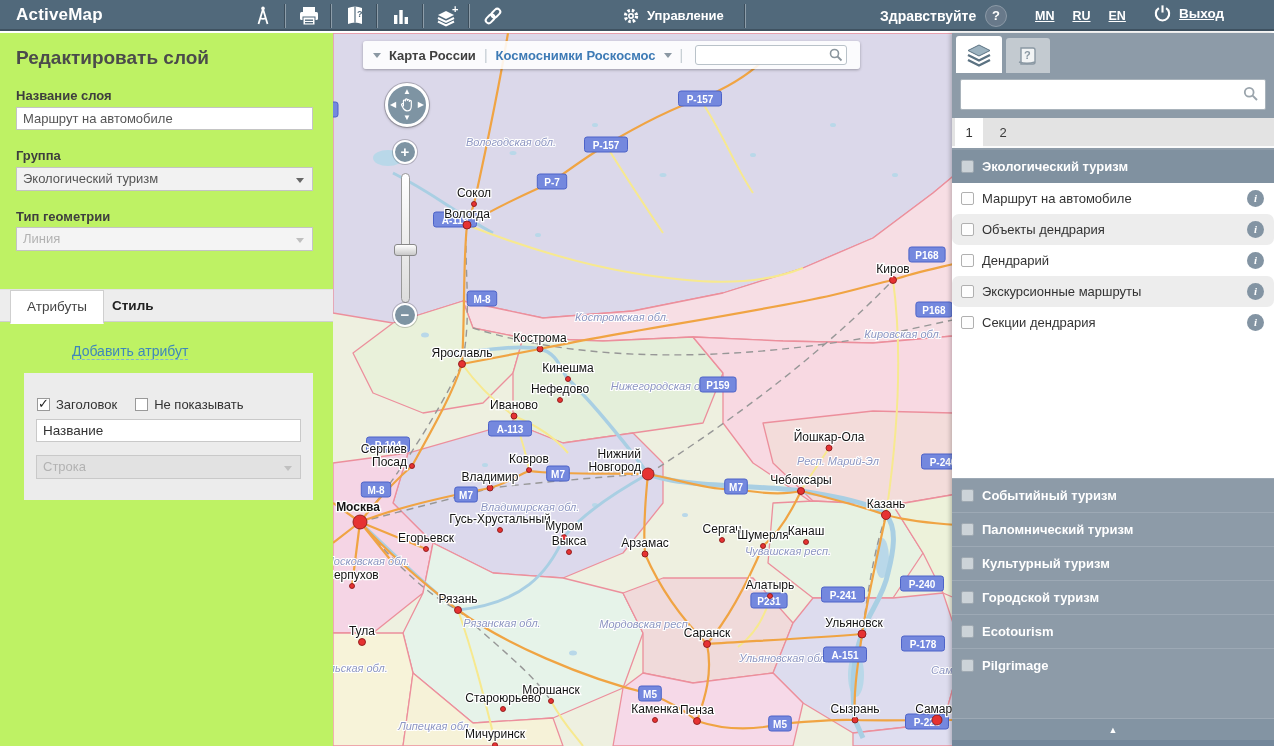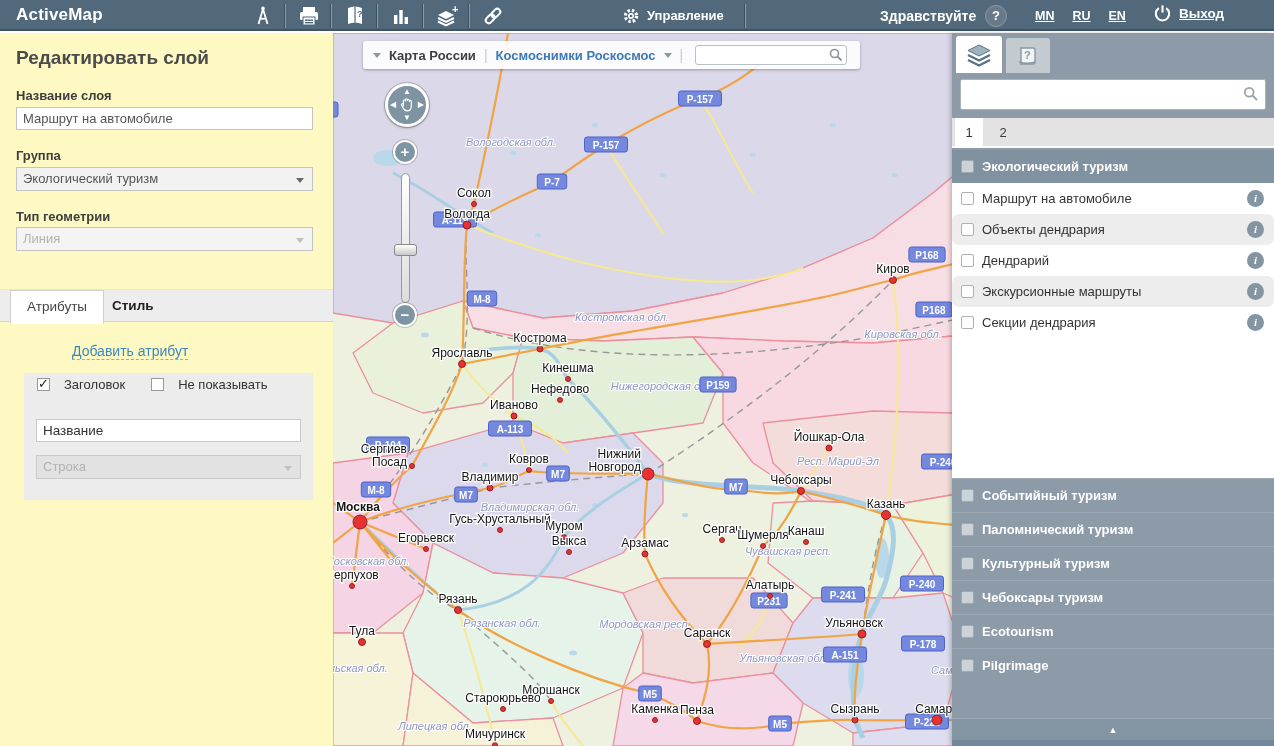--- a/index.html
+++ b/index.html
@@ -15,35 +15,35 @@
   .manage{position:absolute;left:622px;top:0;height:31px;display:flex;align-items:center;gap:7px;font-weight:bold;font-size:13px;cursor:pointer;}
   .hsep2{position:absolute;left:745px;top:4px;width:1px;height:24px;background:rgba(255,255,255,.35);box-shadow:-1px 0 0 rgba(0,0,0,.25);}
   .greet{position:absolute;left:880px;top:8px;font-weight:bold;font-size:14px;}
   .qbadge{position:absolute;left:985px;top:5px;width:22px;height:22px;border-radius:50%;background:#68798a;border:1px solid #8b99a6;text-align:center;line-height:20px;font-weight:bold;font-size:13px;cursor:pointer;}
   .langs{position:absolute;left:1035px;top:9px;display:flex;gap:18px;font-size:12.5px;font-weight:bold;text-align:center;}
   .langs span{text-decoration:underline;cursor:pointer;}
   .logout{position:absolute;left:1152px;top:3px;display:flex;align-items:center;gap:6px;cursor:pointer;}
   .logout .txt{font-size:13.5px;font-weight:bold;text-decoration:underline;}
 
   
-  .lpanel{position:absolute;left:0;top:33px;width:379px;bottom:0;background:#fef9c3;border-right:1px solid #c2c8cc;padding-left:22px;}
+  .lpanel{position:absolute;left:0;top:33px;width:379px;bottom:0;background:#bef264;border-right:1px solid #c2c8cc;padding-left:22px;}
   .lp-title{position:absolute;left:16px;top:14px;font-size:19px;font-weight:bold;color:#4b4b4b;}
   .flabel{position:absolute;left:16px;font-size:13px;font-weight:bold;color:#3e3e3e;}
   .tinput{position:absolute;left:16px;width:297px;height:23px;border:1px solid #c4c4c4;padding:0 6px;font-size:13px;color:#555;font-family:inherit;background:#fff;}
   .sel{position:absolute;left:16px;width:297px;height:24px;border:1px solid #c4c4c4;background:#f2f2f2;font-size:13px;color:#555;line-height:22px;padding:0 6px;cursor:pointer;}
   .sel .arr{position:absolute;right:8px;top:10px;width:0;height:0;border:4px solid transparent;border-top:5px solid #666;}
   .sel.disabled{background:#f4f4f4;color:#b2b2b2;cursor:default;}
   .sel.disabled .arr{border-top-color:#c0c0c0;}
   .tabstrip{position:absolute;left:0;top:256px;width:333px;height:33px;background:#ededed;border-top:1px solid #e3e3e3;border-bottom:1px solid #d0d0d0;}
   .tab{position:absolute;top:0;height:33px;line-height:32px;padding:0 16px;font-size:13.5px;color:#444;cursor:pointer;}
   .tab.active{left:10px;background:#fff;border:1px solid #cfcfcf;border-bottom:1px solid #fff;height:34px;}
   .tab.plain{left:96px;font-weight:bold;color:#222;}
   .addlink{position:absolute;left:24px;top:310px;font-size:14px;color:#3e86bb;border-bottom:1px dashed #7fb0d4;cursor:pointer;margin-left:48px;}
   .attrcard{position:absolute;left:24px;top:340px;width:289px;height:127px;background:#ececec;}
-  .cbrow{position:absolute;left:13px;top:4px;display:flex;align-items:center;gap:14px;}
+  .cbrow{position:absolute;left:13px;top:24px;display:flex;align-items:center;gap:6px;}
   .cb{width:13px;height:13px;background:#fff;border:1px solid #999;display:inline-block;position:relative;cursor:pointer;}
   .cb.on::after{content:"✓";position:absolute;left:0px;top:-3px;font-size:13px;font-weight:bold;color:#222;}
   .cblabel{font-size:13px;color:#333;margin-right:12px;}
   .attrcard .tinput{left:12px;top:46px;width:265px;color:#333;font-size:13.5px;border-color:#c9c9c9;}
   .attrcard .sel{left:12px;top:82px;width:265px;background:#e2e2e2;border-color:#c9c9c9;}
   .lfooter{position:absolute;left:0;bottom:0;width:333px;height:71px;background:#edf3f8;border-top:1px solid #d9e3ea;}
   .btn{position:absolute;top:19px;height:40px;background:linear-gradient(#93a7b5,#7d93a3);border:1px solid #b6c6d0;box-shadow:0 0 0 1px #93a4b0,0 1px 2px rgba(0,0,0,.25);color:#fff;font-weight:bold;font-size:15px;font-family:inherit;cursor:pointer;text-shadow:0 1px 1px rgba(0,0,0,.3);}
   .btn.cancel{left:24px;width:80px;}
   .btn.save{left:203px;width:112px;}
 
@@ -673,21 +673,21 @@
         <div class="grp">
           <span class="gcb"></span>
           <span class="gnm">Паломнический туризм</span>
         </div>
         <div class="grp">
           <span class="gcb"></span>
           <span class="gnm">Культурный туризм</span>
         </div>
         <div class="grp">
           <span class="gcb"></span>
-          <span class="gnm">Чебоксары туризм</span>
+          <span class="gnm">Городской туризм</span>
         </div>
         <div class="grp">
           <span class="gcb"></span>
           <span class="gnm">Ecotourism</span>
         </div>
         <div class="grp">
           <span class="gcb"></span>
           <span class="gnm">Pilgrimage</span>
         </div>
       </div>

